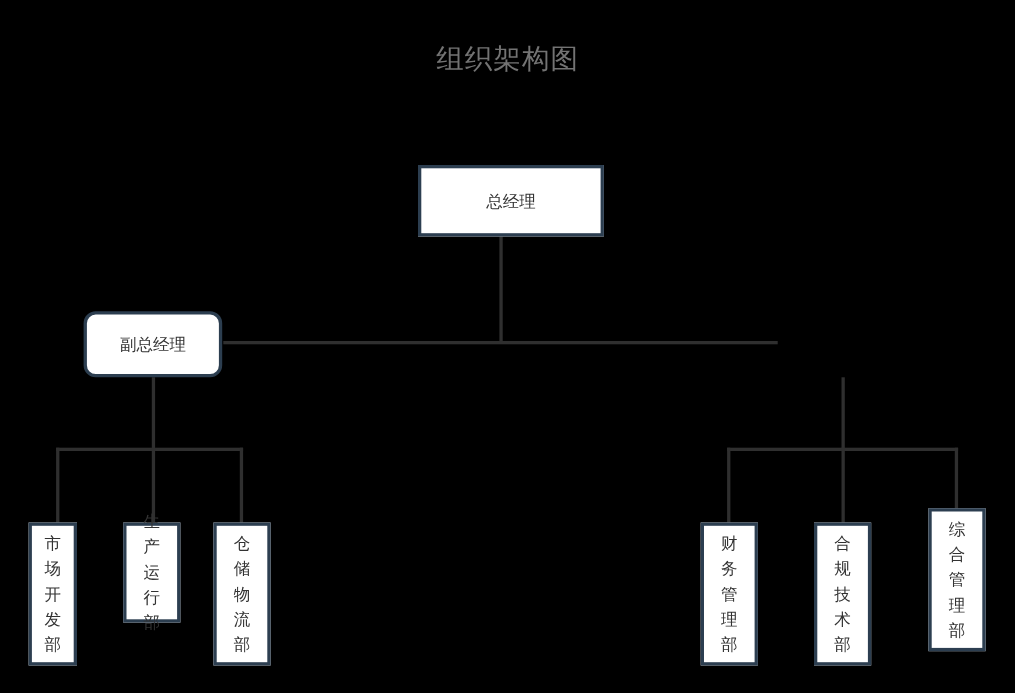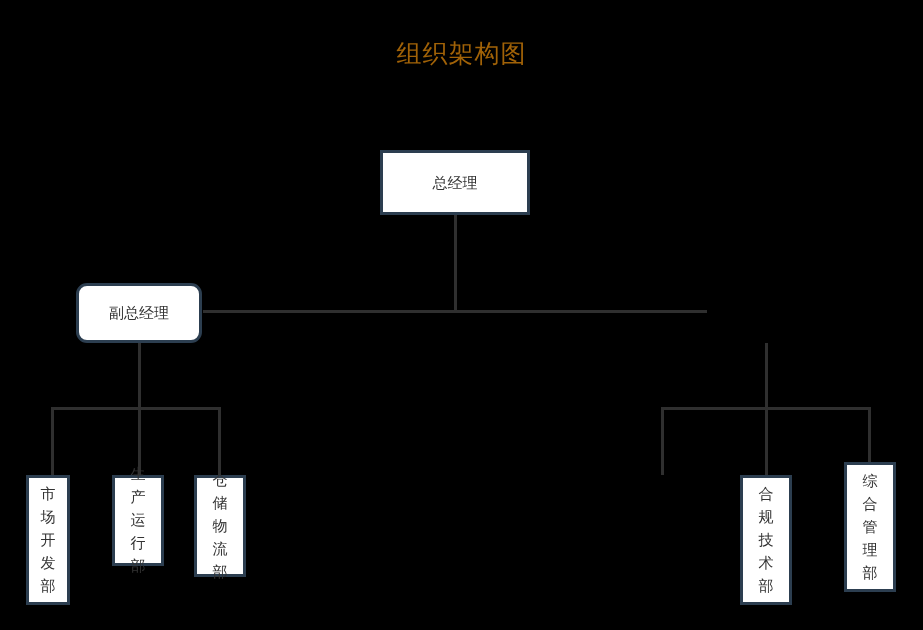--- a/index.html
+++ b/index.html
@@ -16,21 +16,21 @@
     overflow: hidden;
   }
   #chart-title {
     position: absolute;
     left: 0;
     top: 38px;
     width: 923px;
     text-align: center;
     font-size: 25px;
     line-height: 32px;
-    color: #a16207;
+    color: #737373;
     letter-spacing: 1px;
     font-weight: 400;
   }
   .node {
     position: absolute;
     background: #ffffff;
     border: 3px solid #2c3e50;
     box-sizing: border-box;
     color: #333333;
     display: flex;
@@ -79,41 +79,44 @@
   <div class="conn conn-v" style="left:51px; top:407px; height:68px;"></div>
   <div class="conn conn-v" style="left:138px; top:407px; height:68px;"></div>
   <div class="conn conn-v" style="left:218px; top:407px; height:68px;"></div>
 
   <div class="conn conn-v" style="left:765px; top:343px; height:67px;"></div>
   <div class="conn conn-h" style="left:661px; top:407px; width:210px;"></div>
   <div class="conn conn-v" style="left:661px; top:407px; height:68px;"></div>
   <div class="conn conn-v" style="left:765px; top:407px; height:68px;"></div>
   <div class="conn conn-v" style="left:868px; top:407px; height:68px;"></div>
 
-  <div class="node horizontal" style="left:380px; top:150px; width:150px; height:65px;">
+  <div class="node horizontal" style="left:380px; top:150px; width:169px; height:65px;">
     <span class="node-label">总经理</span>
   </div>
 
   <div class="node horizontal" style="left:76px; top:283px; width:126px; height:60px;border-radius:11px;">
     <span class="node-label">副总经理</span>
   </div>
 
 
   <div class="node vertical" style="left:26px; top:475px; width:44px; height:130px;">
     <span class="node-label">市场开发部</span>
   </div>
 
   <div class="node vertical" style="left:112px; top:475px; width:52px; height:91px;">
     <span class="node-label">生产运行部</span>
   </div>
 
-  <div class="node vertical" style="left:194px; top:475px; width:52px; height:102px;">
+  <div class="node vertical" style="left:194px; top:475px; width:52px; height:130px;">
     <span class="node-label">仓储物流部</span>
   </div>
 
+  <div class="node vertical" style="left:637px; top:475px; width:52px; height:130px;">
+    <span class="node-label">财务管理部</span>
+  </div>
 
   <div class="node vertical" style="left:740px; top:475px; width:52px; height:130px;text-align:center;">
     <span class="node-label">合规技术部</span>
   </div>
 
   <div class="node vertical" style="left:844px; top:462px; width:52px; height:130px;">
     <span class="node-label">综合管理部</span>
   </div>
 
 </div>

